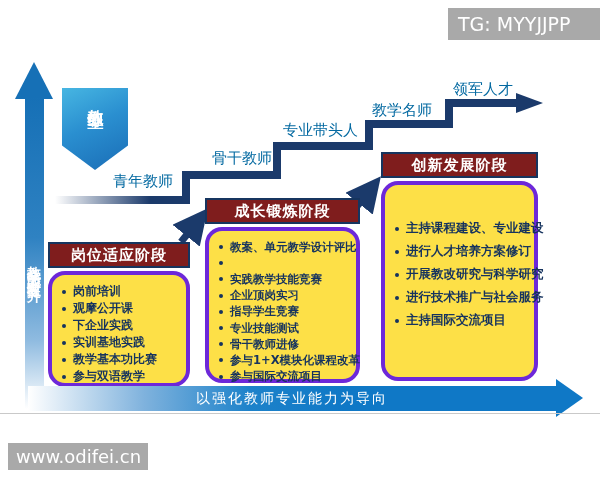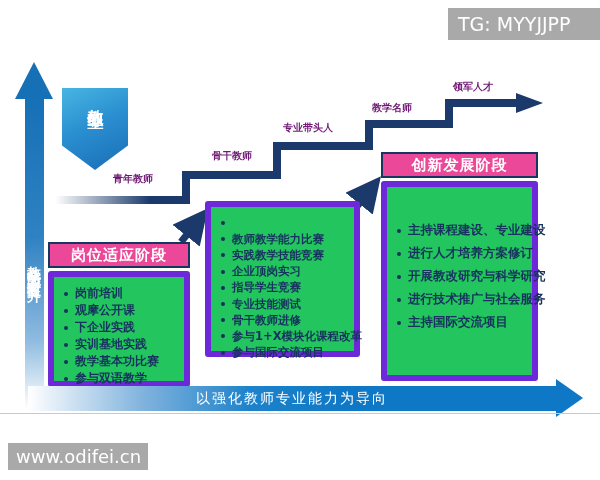--- a/index.html
+++ b/index.html
@@ -27,33 +27,33 @@
          background:linear-gradient(155deg,#47b6e2 0%,#2a8fd0 45%,#1a6db6 100%);
          clip-path:polygon(0 0,100% 0,100% 70%,50% 100%,0 70%);
          display:flex;align-items:flex-start;justify-content:center;}
   .badge span{writing-mode:vertical-rl;text-orientation:upright;color:#ffffff;
               font-size:16px;font-weight:bold;letter-spacing:2px;margin-top:8px;}
 
   
   .ladder-svg{position:absolute;left:0;top:0;width:600px;height:480px;}
 
   
-  .step-label{position:absolute;color:#701a75;font-size:10px;font-weight:bold;white-space:nowrap;}
+  .step-label{position:absolute;color:#0369a1;font-size:15px;font-weight:normal;white-space:nowrap;}
   .step-0{left:113px;top:172px;}
   .step-1{left:196px;top:149px;margin-left:16px;}
   .step-2{left:283px;top:121px;}
   .step-3{left:372px;top:101px;}
   .step-4{left:453px;top:80px;}
 
   
   .stage{position:absolute;}
-  .stage-header{background:#ec4899;border:2px solid #16355f;color:#ffffff;
+  .stage-header{background:#7f1d1d;border:2px solid #16355f;color:#ffffff;
                 font-weight:bold;font-size:15px;text-align:center;
                 height:22px;line-height:22px;letter-spacing:1px;}
-  .stage-body{background:#22c55e;border:6px solid #6d28d9;border-radius:3px;
+  .stage-body{background:#fde047;border:4px solid #6d28d9;border-radius:17px;
               margin-top:3px;box-sizing:border-box;}
   .stage-body ul{list-style:none;margin:0;padding:8px 4px 4px 10px;}
   .stage-body li{display:flex;align-items:center;color:#16335e;font-weight:bold;white-space:nowrap;}
   .dot{width:4px;height:4px;border-radius:50%;background:#16335e;margin-right:7px;flex-shrink:0;}
 
   .stage-a{left:48px;top:242px;width:142px;}
   .stage-a .stage-body{height:116px;}
   .stage-a li{height:17px;font-size:12px;text-align:right;}
 
   .stage-b{left:205px;top:198px;width:155px;}
@@ -144,28 +144,29 @@
           </li>
         <li>
             <span class="dot"></span>
             <span>参与双语教学</span>
           </li>
       </ul>
     </div>
   </div>
 
   <div class="stage stage-b">
+    <div class="stage-header">成长锻炼阶段</div>
     <div class="stage-body">
       <ul>
         <li>
             <span class="dot"></span>
-          </li>
-        <li>
-            <span class="dot"></span>
-            <span>教师教学能力比赛</span>
+            <span>教案、单元教学设计评比</span>
+          </li>
+        <li>
+            <span class="dot"></span>
           </li>
         <li>
             <span class="dot"></span>
             <span>实践教学技能竞赛</span>
           </li>
         <li>
             <span class="dot"></span>
             <span>企业顶岗实习</span>
           </li>
         <li>

